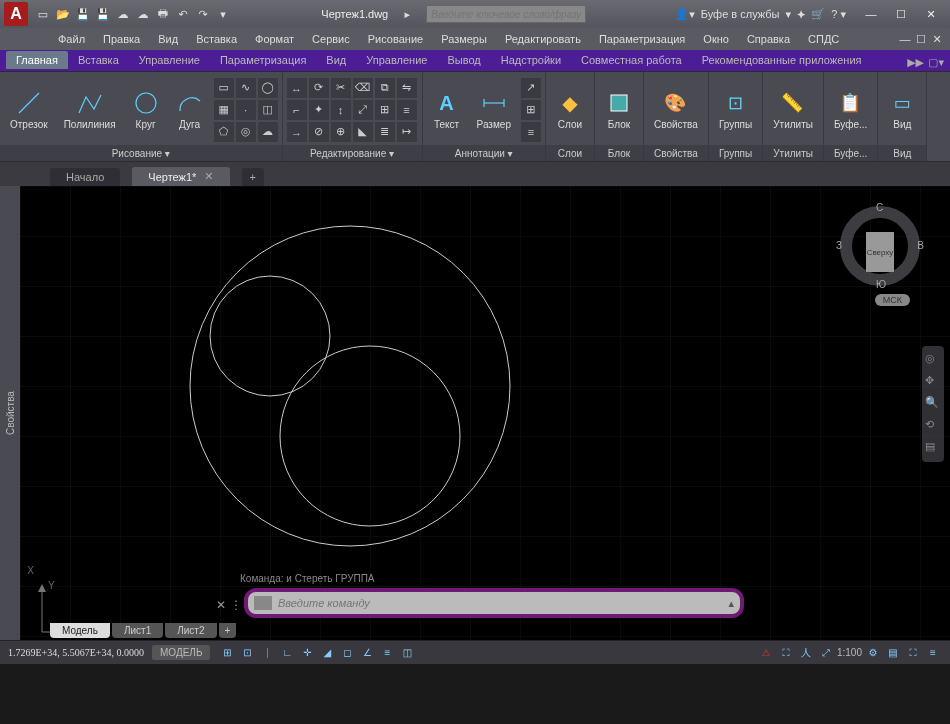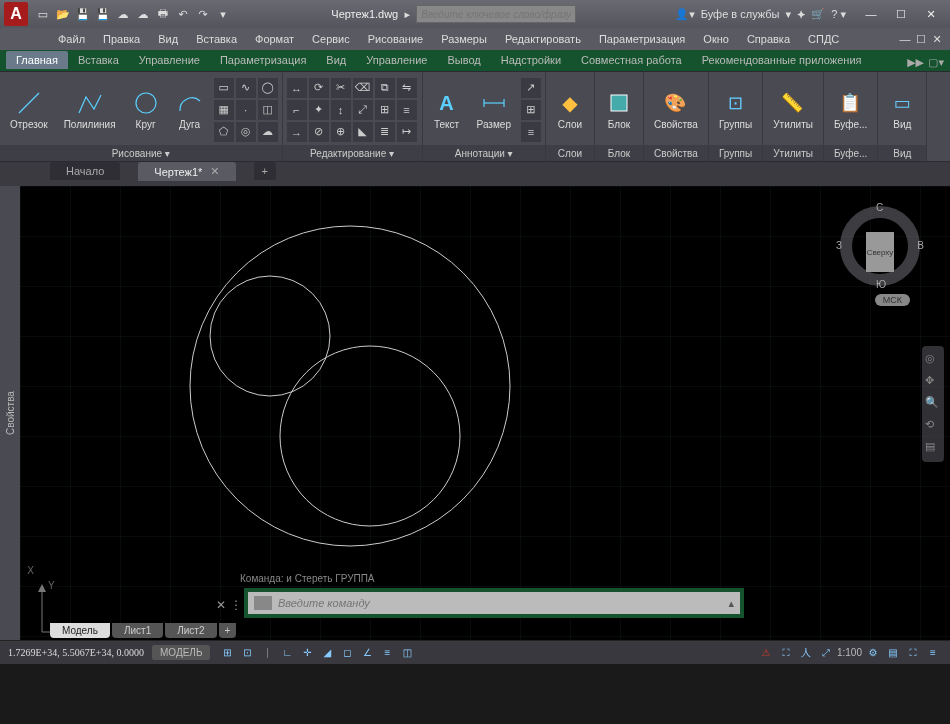--- a/index.html
+++ b/index.html
@@ -3,55 +3,55 @@
 <meta charset="utf-8">
 <style>
 * { box-sizing: border-box; margin: 0; padding: 0; font-family: Tahoma, Arial, sans-serif; }
 body { width: 950px; height: 724px; background: #1a1a1a; overflow: hidden; position: relative; color: #ccc; font-size: 11px; }
 
 
 .titlebar { height: 28px; background: linear-gradient(#6a6a72, #54545c); display: flex; align-items: center; padding: 0 4px; }
 .logo { width: 24px; height: 24px; background: #a61c1c; color: #fff; font-weight: bold; font-size: 16px; display: flex; align-items: center; justify-content: center; border-radius: 2px; margin-right: 6px; }
 .qat { display: flex; gap: 2px; align-items: center; }
 .qat-btn { width: 18px; height: 18px; display: flex; align-items: center; justify-content: center; color: #ddd; cursor: pointer; }
-.title-center { flex: 1; display: flex; align-items: center; justify-content: center; }
+.title-center { flex: 1; display: flex; align-items: center; justify-content: center; gap: 10px; }
 .title-text { color: #eee; font-size: 11px; }
 .search-box { background: #888; border: 1px solid #666; width: 160px; height: 18px; padding: 0 4px; font-size: 10px; font-style: italic; color: #ddd; }
 .title-right { display: flex; gap: 6px; align-items: center; color: #ddd; }
 .title-right span { cursor: pointer; }
 .win-btns { display: flex; margin-left: 10px; }
 .win-btn { width: 30px; height: 22px; display: flex; align-items: center; justify-content: center; cursor: pointer; color: #eee; }
 .win-btn.close { background: none; }
 
 
 .menubar { height: 22px; background: #5a5a62; display: flex; align-items: center; padding: 0 50px 0 50px; gap: 2px; font-size: 11px; color: #ddd; position: relative; }
 .menu-item { padding: 2px 8px; cursor: pointer; white-space: nowrap; }
 .menu-mdi { position: absolute; right: 6px; display: flex; gap: 2px; }
 .menu-mdi span { width: 14px; height: 14px; display: flex; align-items: center; justify-content: center; cursor: pointer; }
 
 
-.ribbon-tabs { height: 22px; background: #14532d; display: flex; align-items: end; padding: 2px 6px; font-size: 11px; border-bottom: 1px solid #2a2a30; }
+.ribbon-tabs { height: 22px; background: #4c1d95; display: flex; align-items: end; padding: 2px 6px; font-size: 11px; border-bottom: 1px solid #2a2a30; }
 .ribbon-tab { padding: 3px 10px; cursor: pointer; color: #bbb; }
 .ribbon-tab.active { background: #6a7a8a; color: #fff; border-radius: 2px 2px 0 0; }
 .ribbon-extra { margin-left: auto; display: flex; gap: 4px; align-items: center; color: #aaa; }
 
 
 .ribbon { height: 90px; background: #4a4a52; display: flex; border-bottom: 1px solid #2a2a30; }
 .panel { border-right: 1px solid #38383e; display: flex; flex-direction: column; padding: 2px 4px; }
 .panel-body { flex: 1; display: flex; gap: 4px; align-items: center; }
 .panel-title { height: 16px; background: #3e3e46; font-size: 10px; color: #ccc; display: flex; align-items: center; justify-content: center; margin: 0 -4px -2px -4px; padding: 0 6px; white-space: nowrap; }
 .big-btn { display: flex; flex-direction: column; align-items: center; justify-content: center; gap: 2px; padding: 2px 6px; cursor: pointer; min-width: 40px; }
 .big-btn .ico { width: 28px; height: 28px; display: flex; align-items: center; justify-content: center; }
 .big-btn .lbl { font-size: 10px; color: #ddd; text-align: center; white-space: nowrap; }
 .small-grid { display: grid; grid-template-columns: repeat(3, 20px); gap: 2px; }
 .small-grid .s { width: 20px; height: 20px; background: #3a3a42; display: flex; align-items: center; justify-content: center; cursor: pointer; }
 .small-row { display: flex; flex-direction: column; gap: 2px; }
 
 
-.filetabs { height: 24px; background: #3a3a40; display: flex; align-items: flex-start; padding: 0 10px 0 50px; gap: 18px; }
+.filetabs { height: 24px; background: #3a3a40; display: flex; align-items: flex-end; padding: 0 10px 0 50px; gap: 12px; }
 .filetab { padding: 3px 16px; background: #2e2e34; color: #aaa; font-size: 11px; border-radius: 3px 3px 0 0; cursor: pointer; display: flex; align-items: center; gap: 8px; }
 .filetab.active { background: #5a5a62; color: #eee; }
 .filetab .x { color: #aaa; cursor: pointer; }
 
 
 .canvas-wrap { position: relative; height: 454px; background: #3a3a40; display: flex; }
 .side-palette { width: 20px; background: #4a4a52; display: flex; align-items: center; justify-content: center; writing-mode: vertical-rl; transform: rotate(180deg); color: #bbb; font-size: 10px; cursor: pointer; }
 .canvas { flex: 1; background: #000; position: relative; overflow: hidden; }
 .canvas svg { position: absolute; inset: 0; }
 
@@ -64,21 +64,21 @@
 
 
 .navbar { position: absolute; right: 6px; top: 160px; width: 22px; background: rgba(80,80,88,0.6); border-radius: 4px; display: flex; flex-direction: column; gap: 6px; padding: 6px 2px; align-items: center; }
 .navbar .n { width: 16px; height: 16px; color: #888; cursor: pointer; }
 
 
 .ucs { position: absolute; left: 14px; bottom: 60px; color: #666; font-size: 10px; }
 
 
 .cmdhist { position: absolute; left: 220px; bottom: 56px; font-size: 10px; color: #888; }
-.cmdwrap { position: absolute; left: 224px; bottom: 22px; width: 500px; height: 30px; border: 4px solid #14532d; border-radius: 0; display: flex; align-items: center; background: #bbb; padding: 0 6px; }
+.cmdwrap { position: absolute; left: 224px; bottom: 22px; width: 500px; height: 30px; border: 4px solid #701a75; border-radius: 12px; display: flex; align-items: center; background: #bbb; padding: 0 6px; }
 .cmdwrap input { flex:1; background: transparent; border: none; font-size: 11px; font-style: italic; color: #555; outline: none; }
 .cmdwrap .cmdico { width: 18px; height: 14px; background: #888; margin-right: 6px; }
 .cmdclose { position: absolute; left: 196px; bottom: 28px; color: #999; font-size: 12px; display:flex; gap:4px; }
 
 
 .layouttabs { position: absolute; left: 30px; bottom: 2px; display: flex; gap: 0; font-size: 10px; }
 .layouttab { padding: 2px 12px; background: #555; color: #ccc; border-radius: 0 0 4px 4px; margin-right: 2px; cursor: pointer; }
 .layouttab.active { background: #ddd; color: #222; }
 .layouttab.add { padding: 2px 6px; }
 

